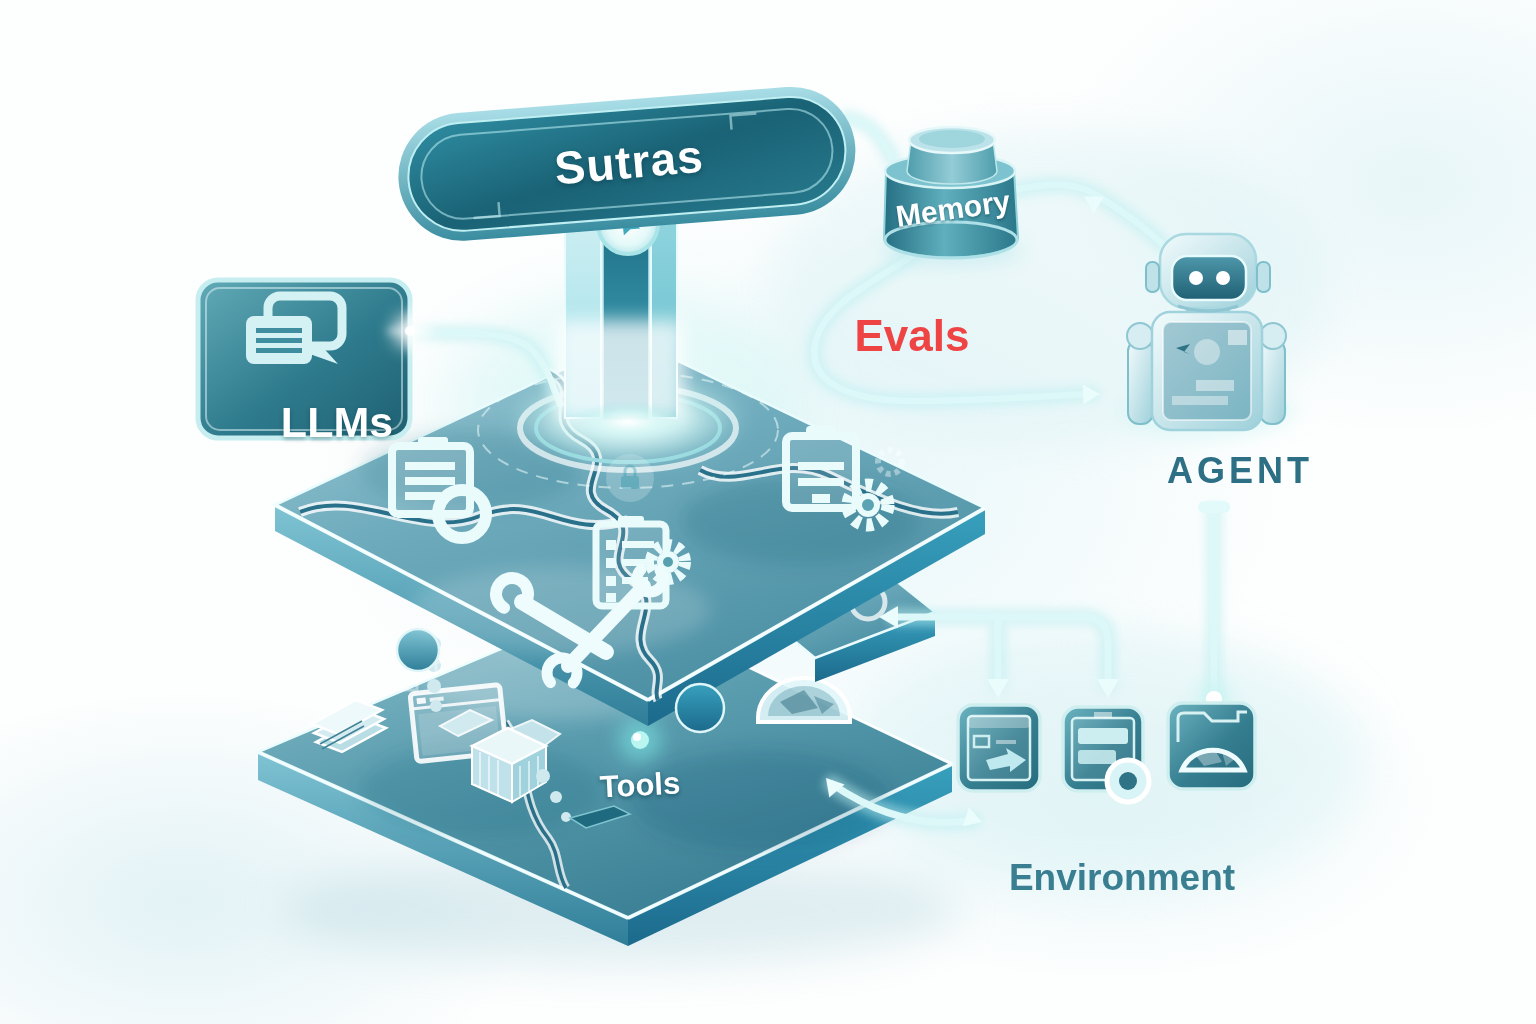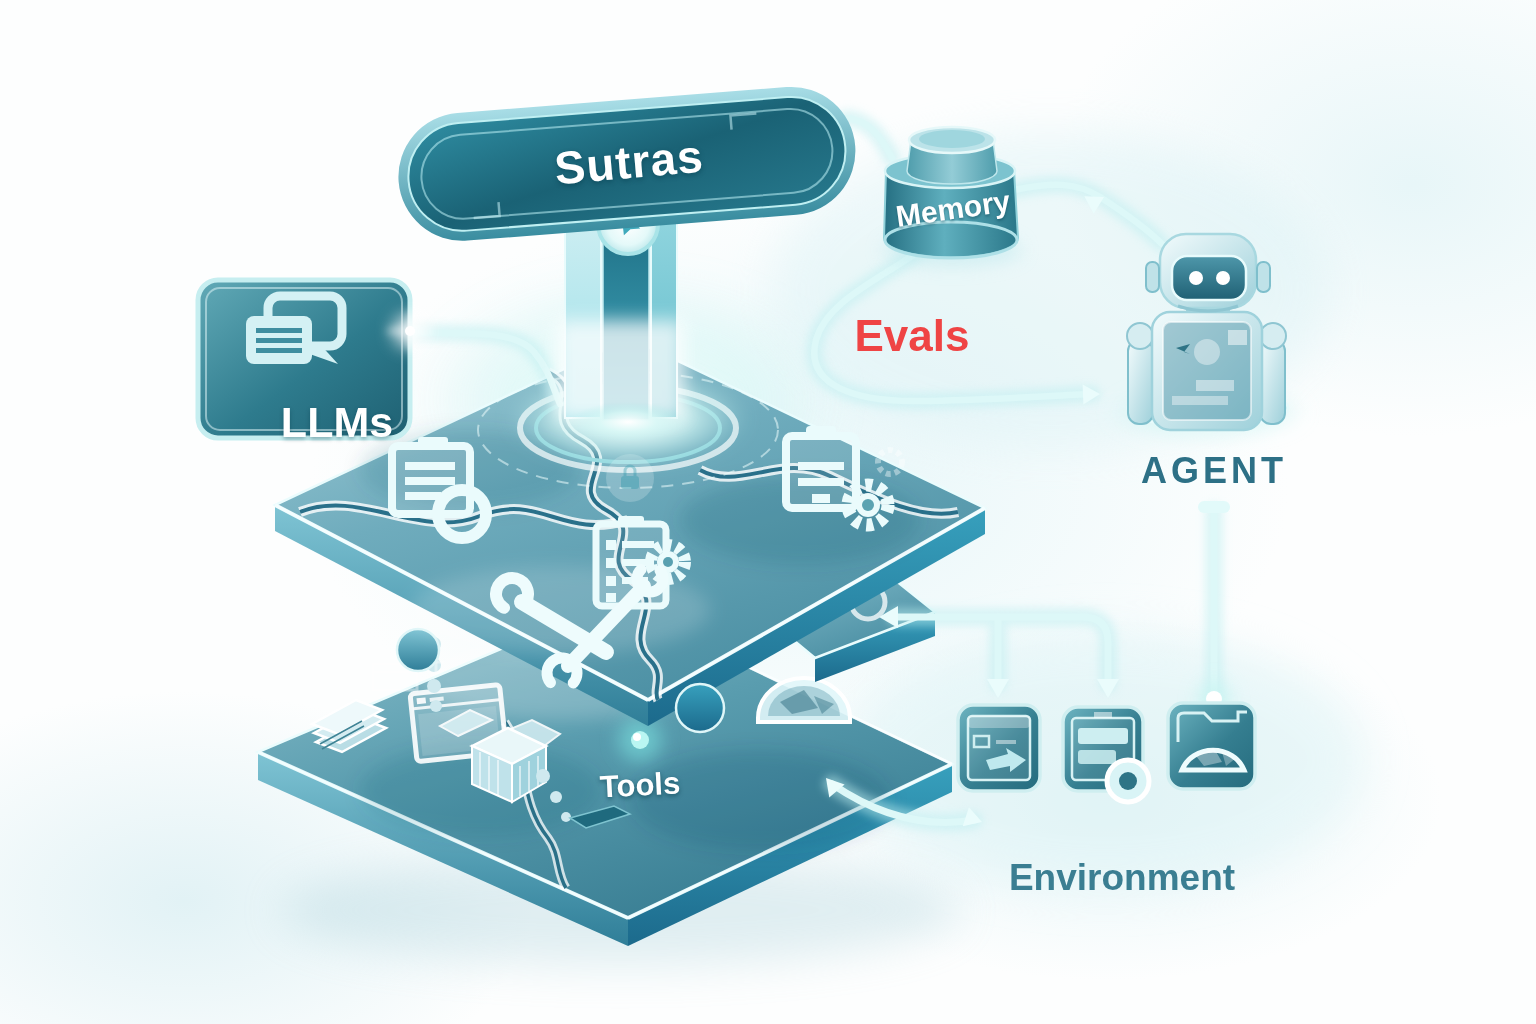--- a/index.html
+++ b/index.html
@@ -421,15 +421,15 @@
       <polygon points="1196,756 1214,748 1222,762 1204,766" fill="rgba(255,255,255,.35)"></polygon>
       <polygon points="1222,752 1236,758 1226,766" fill="rgba(255,255,255,.3)"></polygon>
     </g>
   </g>
 </svg>
 
 <div class="label lbl-sutras" style="left:629px;top:162px;">Sutras</div>
 <div class="label lbl-llms" style="left:304px;top:422px;margin-left:33px;">LLMs</div>
 <div class="label lbl-memory" style="left:953px;top:209px;">Memory</div>
 <div class="label lbl-evals" style="left:912px;top:336px;">Evals</div>
-<div class="label lbl-agent" style="left:1214px;top:471px;">AGENT</div>
+<div class="label lbl-agent" style="left:1240px;top:471px;">AGENT</div>
 <div class="label lbl-tools" style="left:640px;top:785px;">Tools</div>
 <div class="label lbl-environment" style="left:1122px;top:846px;margin-top:31px;">Environment</div>
 
 </body></html>

